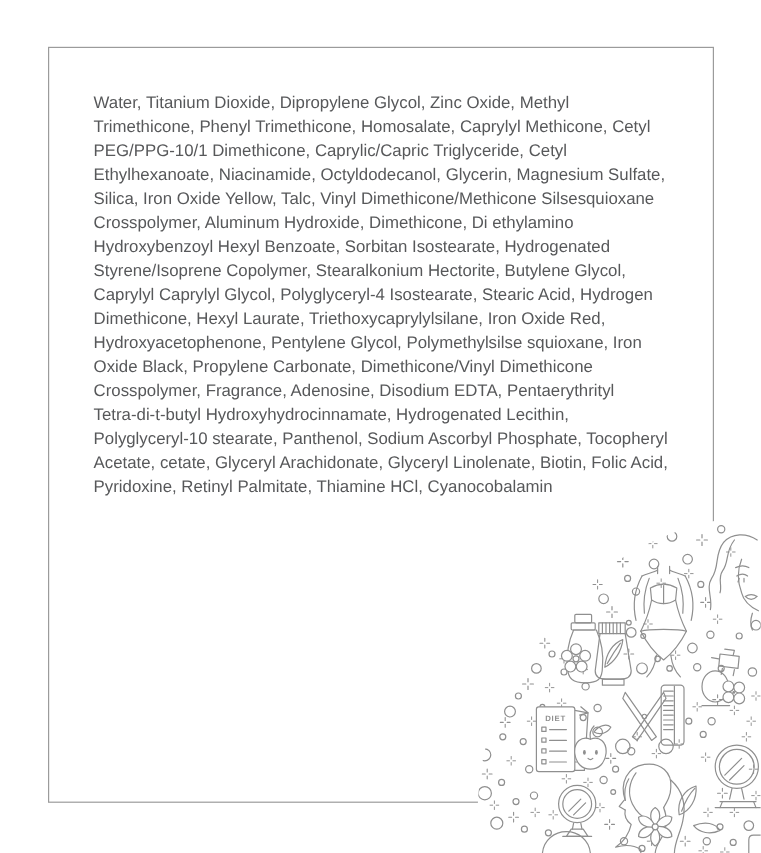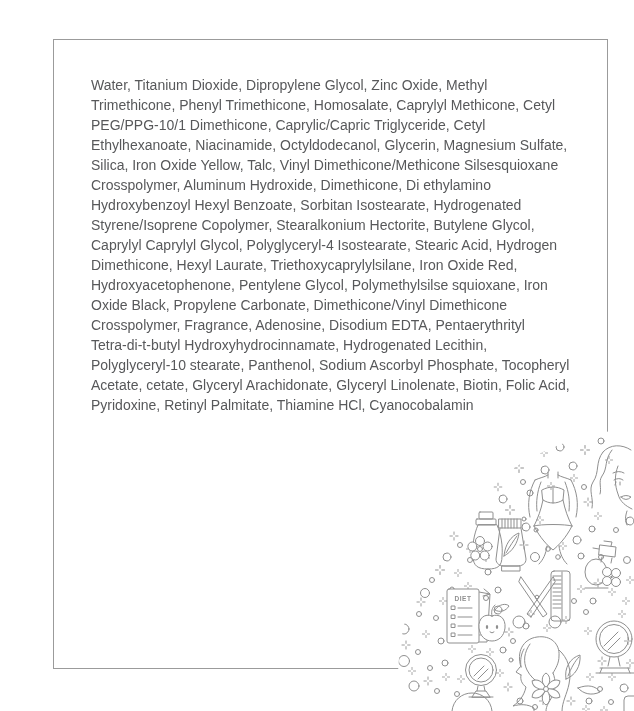--- a/index.html
+++ b/index.html
@@ -8,21 +8,21 @@
     --text:#57585a;
     --icon-stroke:#8f8f8f;
   }
   html,body{margin:0;padding:0;}
   body{
     width:634px;height:711px;position:relative;overflow:hidden;
     background:var(--background);
     font-family:"Liberation Sans",sans-serif;
   }
   .ingredients-box{
-    position:absolute;left:53px;top:39px;width:553px;height:628px;
+    position:absolute;left:40px;top:39px;width:553px;height:628px;
     border:1px solid var(--panel-border);
     background:transparent;
   }
   .ingredients-text{
     position:absolute;left:37px;top:35px;width:500px;margin:0;
     font-size:14px;line-height:20px;color:var(--text);
     white-space:pre-line;letter-spacing:0;
   }
   .illustration{
     position:absolute;left:390px;top:420px;width:244px;height:291px;

